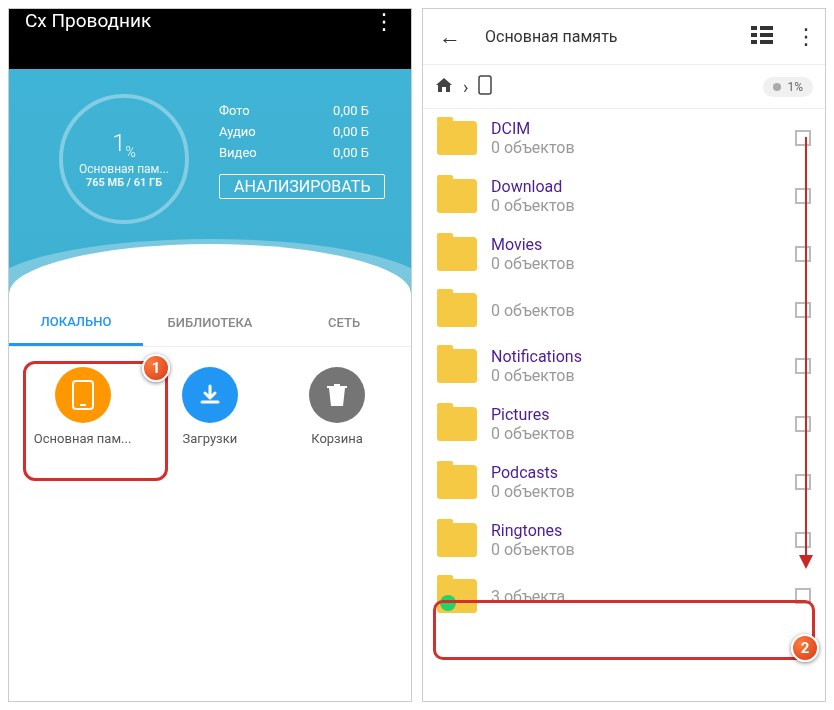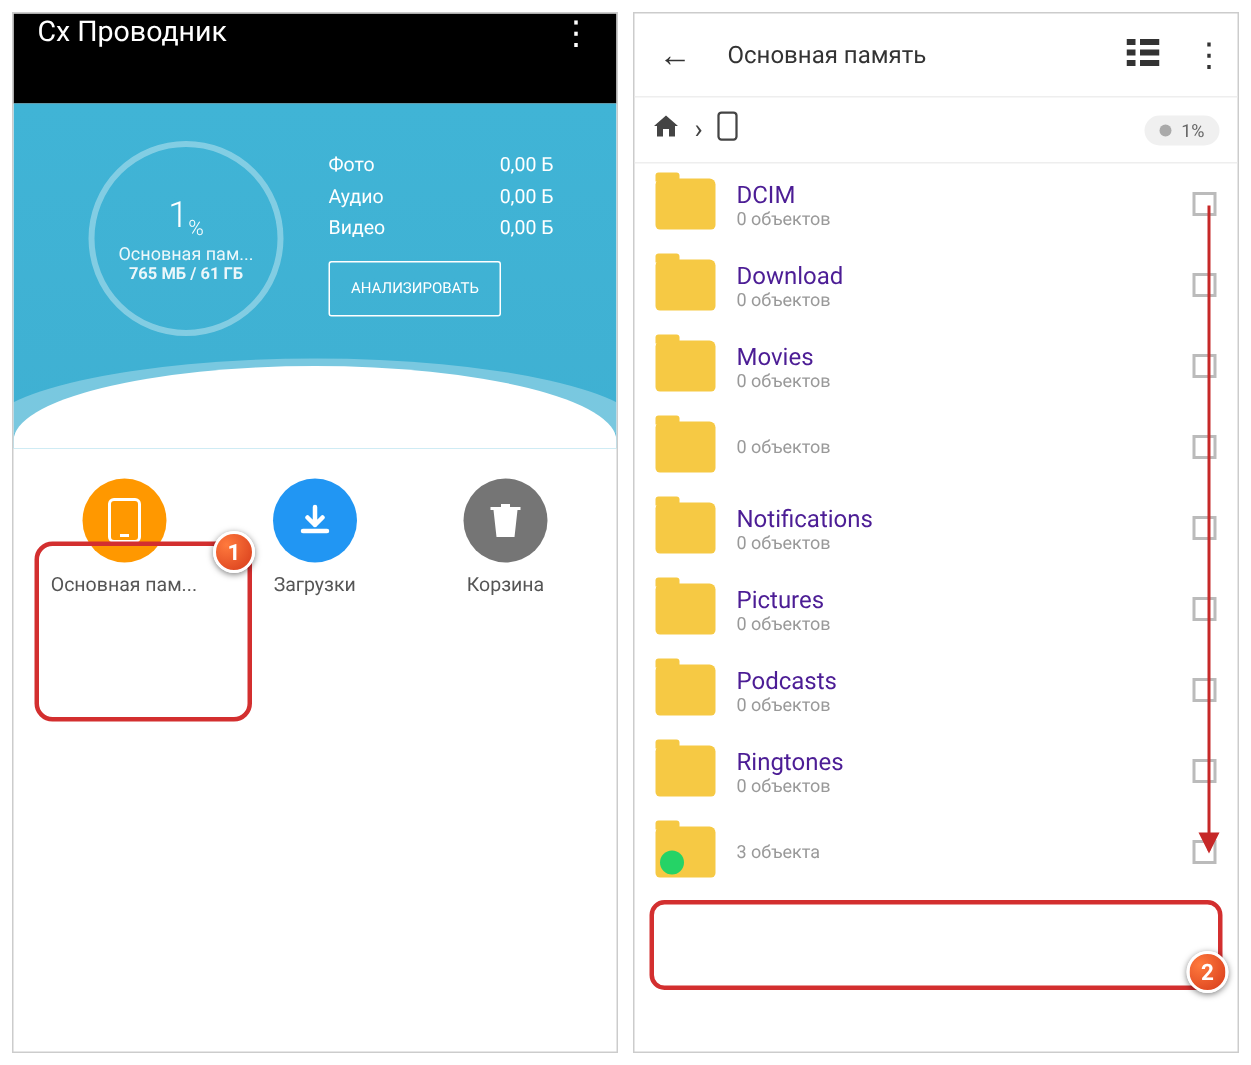--- a/index.html
+++ b/index.html
@@ -16,21 +16,21 @@
 .wave2 { position: absolute; bottom: 10px; left: -20px; right: -20px; height: 50px; background: rgba(255,255,255,0.3); border-radius: 50% 50% 0 0 / 100% 100% 0 0; }
 
 .circle { position: absolute; left: 50px; top: 25px; width: 130px; height: 130px; border: 4px solid rgba(255,255,255,0.35); border-radius: 50%; display: flex; flex-direction: column; align-items: center; justify-content: center; text-align: center; }
 .circle-pct { font-size: 24px; font-weight: 300; }
 .circle-pct sub { font-size: 14px; }
 .circle-label { font-size: 12px; opacity: 0.9; margin-top: 2px; }
 .circle-size { font-size: 11px; opacity: 0.9; font-weight: bold; }
 
 .stats { position: absolute; left: 210px; top: 34px; font-size: 13px; }
 .stat-row { display: flex; justify-content: space-between; width: 150px; margin-bottom: 6px; }
-.analyze-btn { border: 1px solid #fff; padding: 12px 14px; font-size: 10px; color: #fff; background: transparent; border-radius: 2px; margin-top: 8px; cursor: pointer; }
+.analyze-btn { border: 1px solid #fff; padding: 2px 14px; font-size: 16px; color: #fff; background: transparent; border-radius: 2px; margin-top: 8px; cursor: pointer; }
 
 .pager { position: absolute; bottom: 40px; left: 50%; transform: translateX(-50%); display: flex; gap: 6px; }
 .pager span { width: 12px; height: 4px; background: rgba(255,255,255,0.4); border-radius: 2px; }
 .pager span.active { background: #5b7fd6; }
 
 .tabs { display: flex; border-bottom: 1px solid #eee; height: 48px; }
 .tab { flex: 1; display: flex; align-items: center; justify-content: center; font-size: 13px; color: #888; font-weight: 500; cursor: pointer; }
 .tab.active { color: #2196f3; border-bottom: 3px solid #2196f3; }
 
 .grid { padding: 20px 10px; display: flex; flex-wrap: wrap; gap: 0; }
@@ -60,21 +60,21 @@
 
 .file-list { overflow-y: auto; height: calc(100% - 100px); position: relative; }
 .file-row { display: flex; align-items: center; padding: 10px 14px; gap: 14px; cursor: pointer; }
 .folder-icon { width: 40px; height: 34px; background: #f6c944; border-radius: 4px 4px 3px 3px; position: relative; }
 .folder-icon::before { content: ''; position: absolute; top: -4px; left: 0; width: 16px; height: 6px; background: #f6c944; border-radius: 2px 2px 0 0; }
 .folder-icon.wa::after { content: ''; position: absolute; bottom: 2px; left: 3px; width: 16px; height: 16px; background: #25d366; border-radius: 50%; }
 .folder-icon.loading { background: #eee; }
 .folder-icon.loading::before { background: #eee; }
 .file-info { flex: 1; }
 .file-name { font-size: 16px; color: #4c1d95; }
-.file-sub { font-size: 12px; color: #999; }
+.file-sub { font-size: 16px; color: #999; }
 .checkbox { width: 16px; height: 16px; border: 2px solid #bbb; }
 
 .arrow-line { position: absolute; right: 18px; top: 128px; width: 2px; height: 430px; background: #c62828; }
 .arrow-line::after { content: ''; position: absolute; bottom: -2px; left: -6px; border-left: 7px solid transparent; border-right: 7px solid transparent; border-top: 14px solid #c62828; }
 
 .hl-wa { position: absolute; left: 10px; right: 10px; top: 591px; height: 60px; border: 3px solid #d32f2f; border-radius: 10px; pointer-events: none; }
 .badge2 { right: 6px; top: 625px; }
 </style>
 </head>
 <body>
@@ -104,20 +104,25 @@
           <span>0,00 Б</span>
         </div>
       <button class="analyze-btn">АНАЛИЗИРОВАТЬ</button>
     </div>
     <div class="pager">
         <span class="active"></span>
         <span></span>
       </div>
     <div class="wave2"></div>
     <div class="wave"></div>
+  </div>
+  <div class="tabs">
+    <div class="tab active">ЛОКАЛЬНО</div>
+    <div class="tab">БИБЛИОТЕКА</div>
+    <div class="tab">СЕТЬ</div>
   </div>
   <div class="grid">
     <div class="grid-item">
       <div class="grid-icon ic-orange">
         <svg width="24" height="30" viewBox="0 0 24 30">
             <rect x="2" y="1" width="20" height="28" rx="3" fill="none" stroke="#fff" stroke-width="2"></rect>
             <rect x="9" y="24" width="6" height="2" fill="#fff"></rect>
           </svg>
       </div>
       <div class="grid-label">Основная пам...</div>

